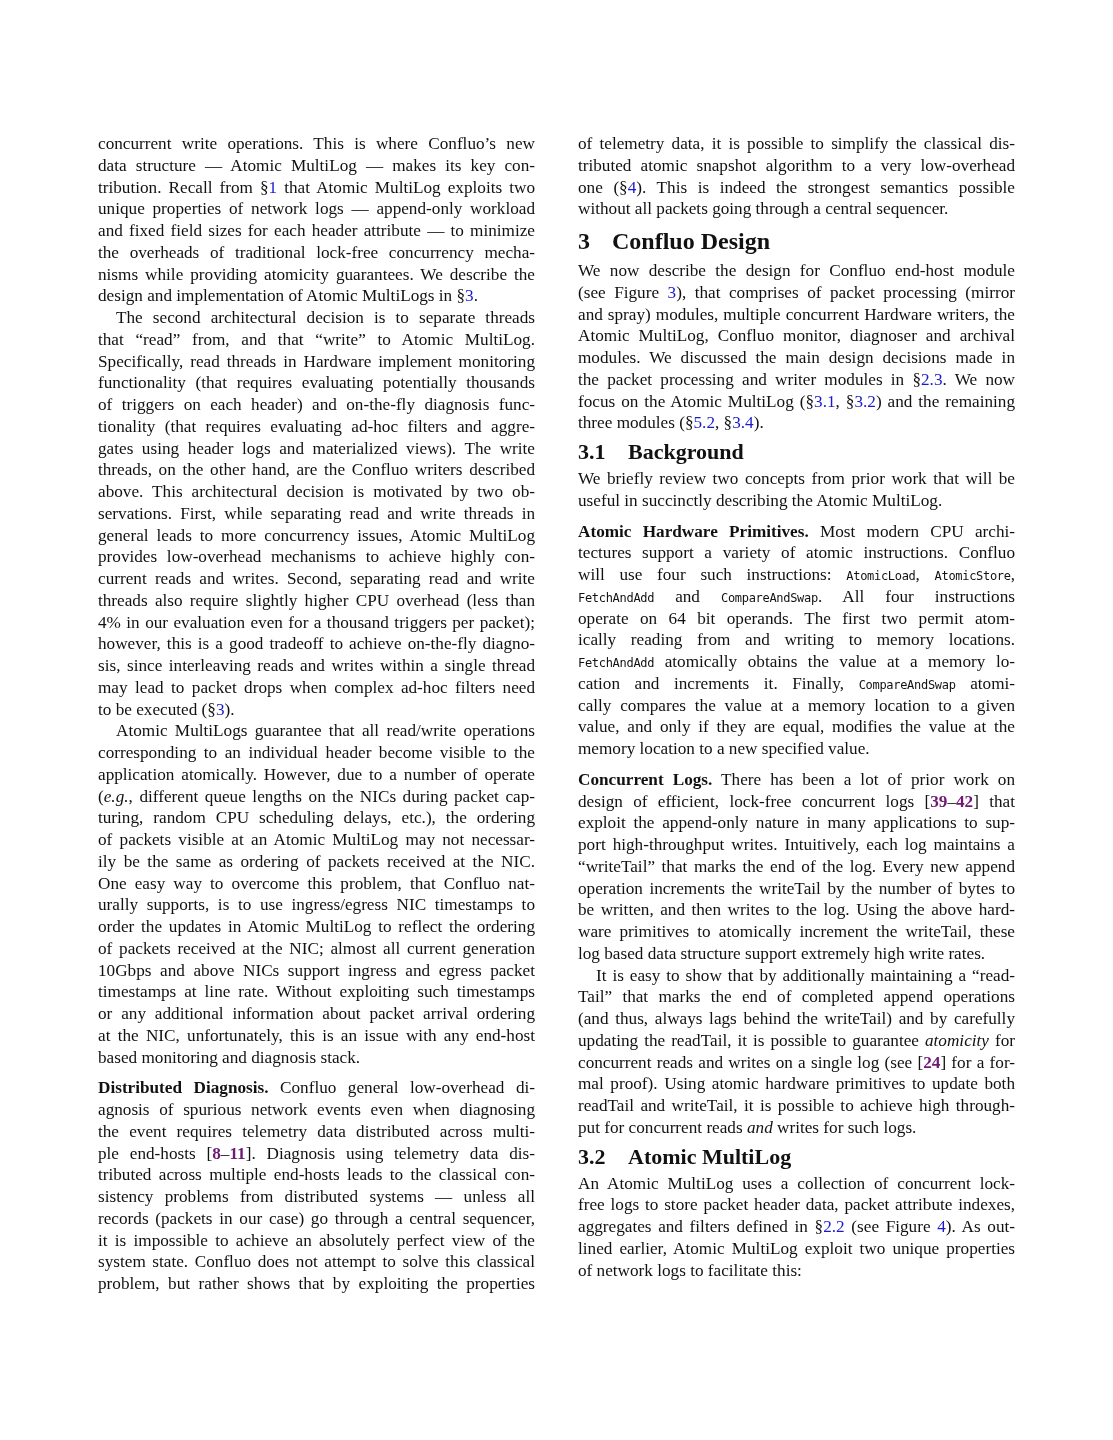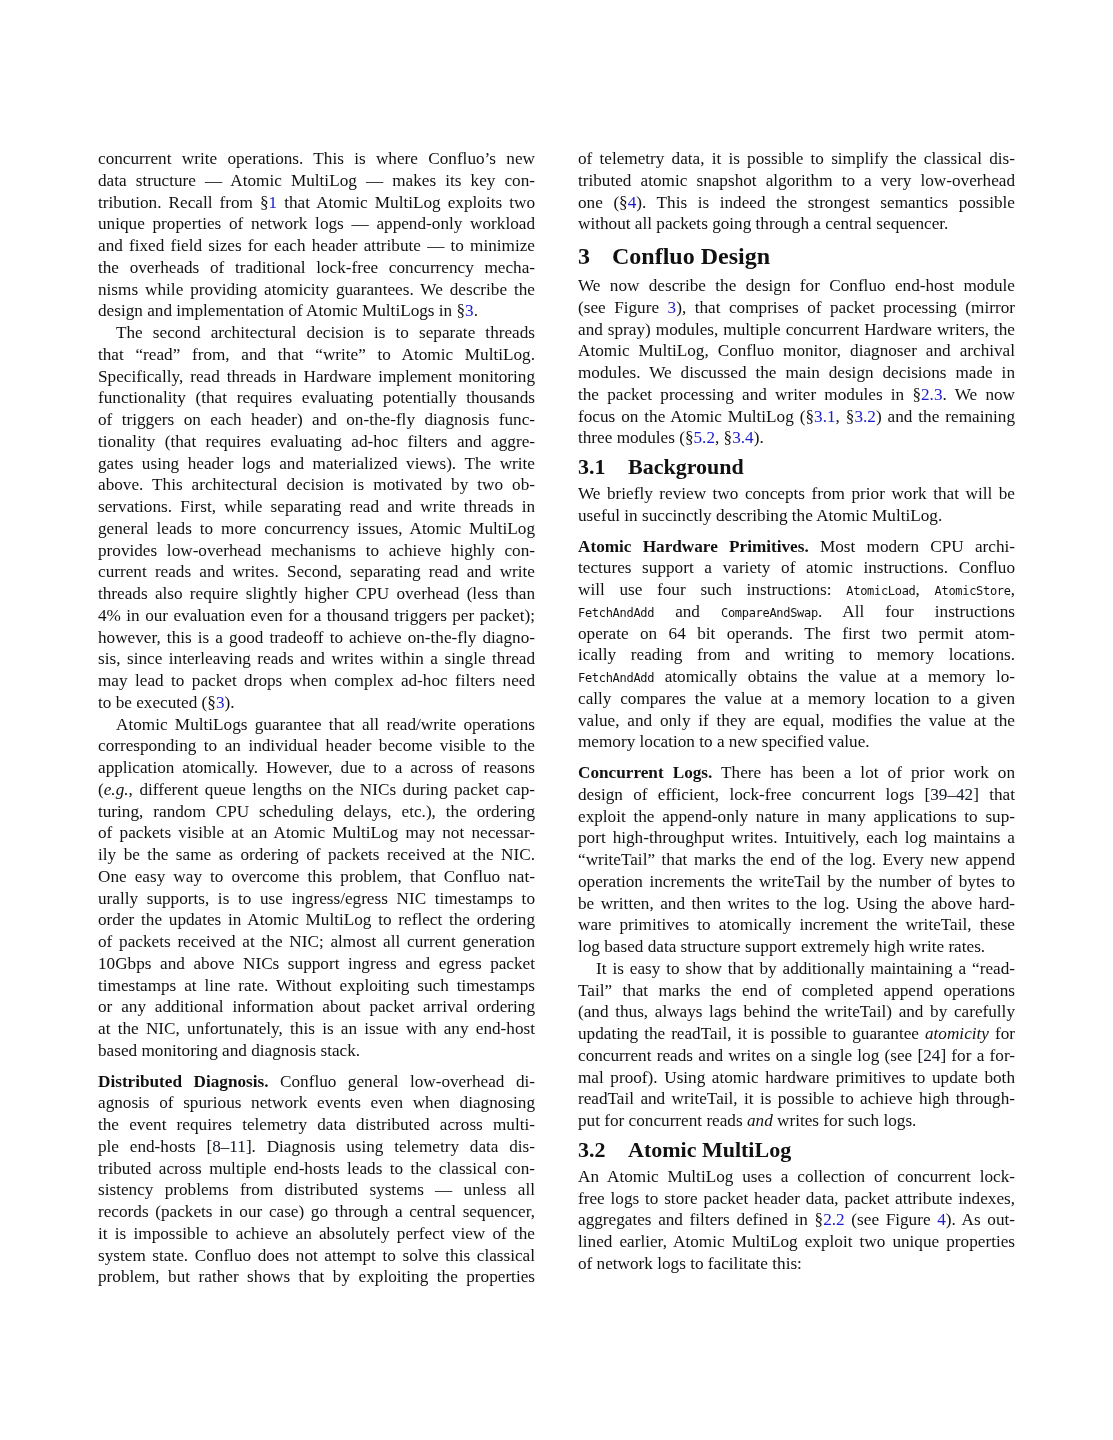--- a/index.html
+++ b/index.html
@@ -1,34 +1,34 @@
 <!DOCTYPE html>
 <html><head>
 <meta charset="utf-8">
 <style>
   html, body { margin: 0; padding: 0; background: #ffffff; }
   body { width: 1113px; height: 1440px; position: relative; overflow: hidden;
          font-family: "Liberation Serif", "DejaVu Serif", serif; color: #111; }
-  .col { position: absolute; top: 148px; width: 437px; font-size: 17.2px; }
+  .col { position: absolute; top: 133px; width: 437px; font-size: 17.2px; }
   .col.left { left: 98px; }
   .col.right { left: 578px; }
   .ln { display: block; height: 21.75px; line-height: 21.75px; white-space: nowrap;
         text-align: justify; text-align-last: justify; overflow: visible; }
   .ln.last { text-align-last: left; }
   .ln.indent { padding-left: 18px; }
   .gap { display: block; height: 9px; }
   .h2 { display: block; font-weight: bold; font-size: 24px; height: 30px; line-height: 30px; margin: 6px 0 4px 0; }
   .h2 .num { display: inline-block; width: 34px; }
   .h3 { display: block; font-weight: bold; font-size: 22px; height: 28px; line-height: 28px; margin: 4px 0 2px 0; }
   .h3 .num { display: inline-block; width: 50px; }
   .b { font-weight: bold; }
   .i { font-style: italic; }
   .mono { font-family: "DejaVu Sans Mono", "Liberation Mono", monospace; font-size: 12px; letter-spacing: -0.3px; }
   .ref { color: #1a1acc; }
-  .cite { color: #0f172a; }
+  .cite { color: #701a75; font-weight: bold; }
 </style>
 </head>
 <body>
 
 <div class="col left">
   <div>
     <span class="ln">concurrent write operations. This is where Confluo’s new</span>
     <span class="ln">data structure — Atomic MultiLog — makes its key con-</span>
     <span class="ln"><span>tribution. Recall from §</span><a class="ref">1</a><span> that Atomic MultiLog exploits two</span></span>
     <span class="ln">unique properties of network logs — append-only workload</span>
@@ -39,37 +39,38 @@
   </div>
 
   <div>
     <span class="ln indent">The second architectural decision is to separate threads</span>
     <span class="ln">that “read” from, and that “write” to Atomic MultiLog.</span>
     <span class="ln">Specifically, read threads in Hardware implement monitoring</span>
     <span class="ln">functionality (that requires evaluating potentially thousands</span>
     <span class="ln">of triggers on each header) and on-the-fly diagnosis func-</span>
     <span class="ln">tionality (that requires evaluating ad-hoc filters and aggre-</span>
     <span class="ln">gates using header logs and materialized views). The write</span>
+    <span class="ln">threads, on the other hand, are the Confluo writers described</span>
     <span class="ln">above. This architectural decision is motivated by two ob-</span>
     <span class="ln">servations. First, while separating read and write threads in</span>
     <span class="ln">general leads to more concurrency issues, Atomic MultiLog</span>
     <span class="ln">provides low-overhead mechanisms to achieve highly con-</span>
     <span class="ln">current reads and writes. Second, separating read and write</span>
     <span class="ln">threads also require slightly higher CPU overhead (less than</span>
     <span class="ln">4% in our evaluation even for a thousand triggers per packet);</span>
     <span class="ln">however, this is a good tradeoff to achieve on-the-fly diagno-</span>
     <span class="ln">sis, since interleaving reads and writes within a single thread</span>
     <span class="ln">may lead to packet drops when complex ad-hoc filters need</span>
     <span class="ln last"><span>to be executed (§</span><a class="ref">3</a><span>).</span></span>
   </div>
 
   <div>
     <span class="ln indent">Atomic MultiLogs guarantee that all read/write operations</span>
     <span class="ln">corresponding to an individual header become visible to the</span>
-    <span class="ln">application atomically. However, due to a across of reasons</span>
+    <span class="ln">application atomically. However, due to a number of operate</span>
     <span class="ln"><span>(</span><span class="i">e.g.</span><span>, different queue lengths on the NICs during packet cap-</span></span>
     <span class="ln">turing, random CPU scheduling delays, etc.), the ordering</span>
     <span class="ln">of packets visible at an Atomic MultiLog may not necessar-</span>
     <span class="ln">ily be the same as ordering of packets received at the NIC.</span>
     <span class="ln">One easy way to overcome this problem, that Confluo nat-</span>
     <span class="ln">urally supports, is to use ingress/egress NIC timestamps to</span>
     <span class="ln">order the updates in Atomic MultiLog to reflect the ordering</span>
     <span class="ln">of packets received at the NIC; almost all current generation</span>
     <span class="ln">10Gbps and above NICs support ingress and egress packet</span>
     <span class="ln">timestamps at line rate. Without exploiting such timestamps</span>
@@ -129,20 +130,21 @@
   <span class="gap"></span>
 
   <div>
     <span class="ln"><span class="b">Atomic Hardware Primitives.</span><span> Most modern CPU archi-</span></span>
     <span class="ln">tectures support a variety of atomic instructions. Confluo</span>
     <span class="ln"><span>will use four such instructions: </span><span class="mono">AtomicLoad</span><span>, </span><span class="mono">AtomicStore</span><span>,</span></span>
     <span class="ln"><span class="mono">FetchAndAdd</span><span> and </span><span class="mono">CompareAndSwap</span><span>. All four instructions</span></span>
     <span class="ln">operate on 64 bit operands. The first two permit atom-</span>
     <span class="ln">ically reading from and writing to memory locations.</span>
     <span class="ln"><span class="mono">FetchAndAdd</span><span> atomically obtains the value at a memory lo-</span></span>
+    <span class="ln"><span>cation and increments it. Finally, </span><span class="mono">CompareAndSwap</span><span> atomi-</span></span>
     <span class="ln">cally compares the value at a memory location to a given</span>
     <span class="ln">value, and only if they are equal, modifies the value at the</span>
     <span class="ln last">memory location to a new specified value.</span>
   </div>
 
   <span class="gap"></span>
 
   <div>
     <span class="ln"><span class="b">Concurrent Logs.</span><span> There has been a lot of prior work on</span></span>
     <span class="ln"><span>design of efficient, lock-free concurrent logs [</span><a class="cite">39</a><span>–</span><a class="cite">42</a><span>] that</span></span>

